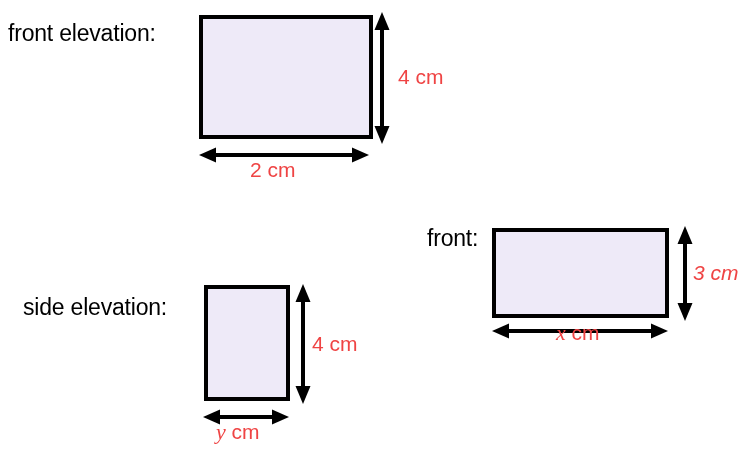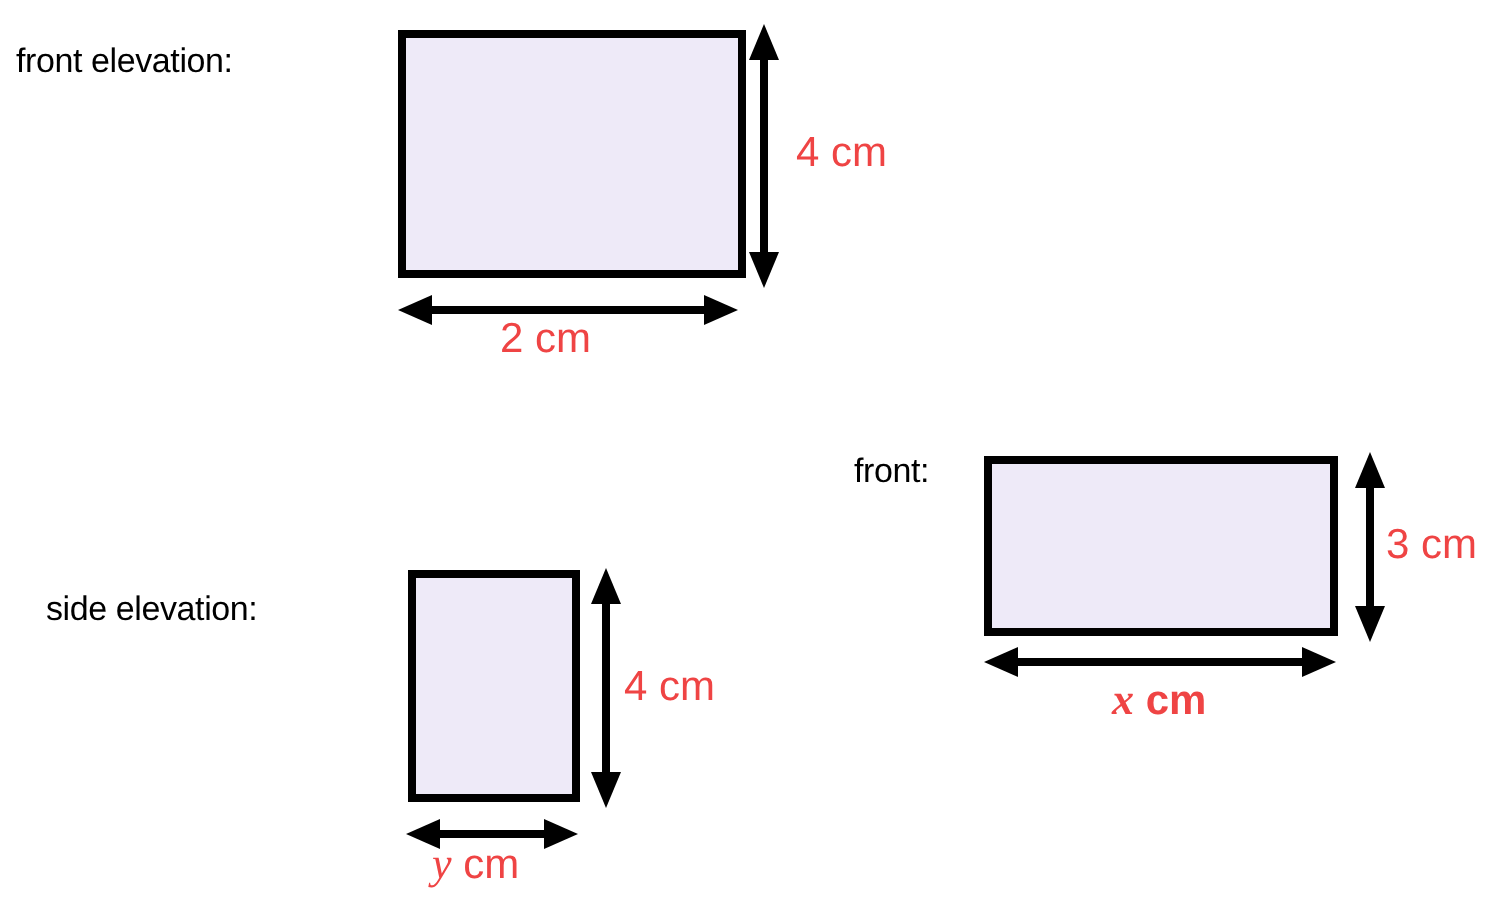--- a/index.html
+++ b/index.html
@@ -15,21 +15,21 @@
     background: #ffffff;
     overflow: hidden;
     font-family: "Liberation Sans", "DejaVu Sans", sans-serif;
     color: #000000;
   }
 
   
   .view-label {
     position: absolute;
     font-family: "Liberation Sans", "DejaVu Sans", sans-serif;
-    font-size: 17px;
+    font-size: 23px;
     font-weight: 400;
     letter-spacing: -0.2px;
     color: #000000;
     white-space: nowrap;
     line-height: 1;
   }
 
   
   .shape-rect {
     position: absolute;
@@ -135,26 +135,26 @@
     <div class="shape-rect" style="left:492px; top:228px; width:177px; height:90px;"></div>
 
     <svg class="arrow-svg" style="left:676px; top:224px;" width="26" height="99" viewBox="0 0 26 99">
       <g>
         <line class="arrow-line" x1="9" y1="14" x2="9" y2="85"></line>
         <polygon class="arrow-head" points="9,2 1.5,20 16.5,20"></polygon>
         <polygon class="arrow-head" points="9,97 1.5,79 16.5,79"></polygon>
       </g>
     </svg>
 
-    <div class="dim-label" style="left:693px; top:262px;">3 cm</div>
+    <div class="dim-label" style="left:693px; top:262px;font-style:italic;">3 cm</div>
 
     <svg class="arrow-svg" style="left:489px; top:320px;" width="182" height="22" viewBox="0 0 182 22">
       <g>
         <line class="arrow-line" x1="16" y1="11" x2="166" y2="11"></line>
         <polygon class="arrow-head" points="3,11 20,3.5 20,18.5"></polygon>
         <polygon class="arrow-head" points="179,11 162,3.5 162,18.5"></polygon>
       </g>
     </svg>
 
-    <div class="dim-label" style="left:556px; top:339px;font-weight:bold;"><span class="var">x</span><span> cm</span></div>
+    <div class="dim-label" style="left:556px; top:322px;"><span class="var">x</span><span> cm</span></div>
   </div>
 
 </div>
 
 </body></html>

